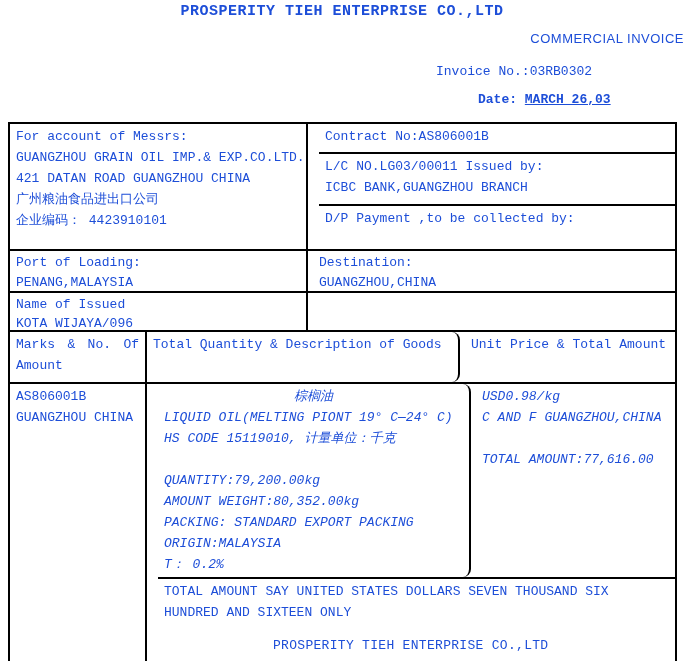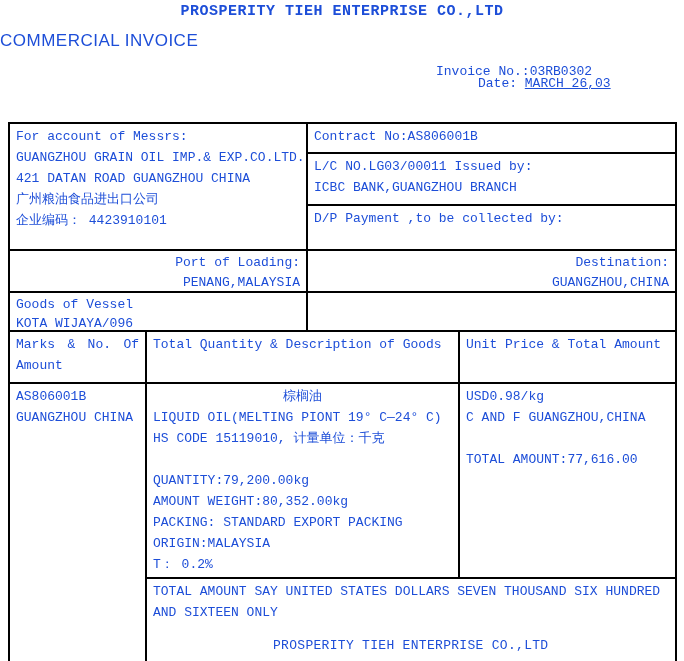--- a/index.html
+++ b/index.html
@@ -11,61 +11,61 @@
     font-family:"Liberation Mono","DejaVu Sans Mono",monospace;
     font-size:13px;
     overflow:hidden;
   }
   .company-title {
     position:absolute; top:3px; left:0; width:100%;
     text-align:center; font-weight:bold; font-size:15px; letter-spacing:0.5px;
   }
   .doc-title {
     position:absolute; top:31px; left:0; width:100%;
-    text-align:left;
+    text-align:right;
     font-family:"Liberation Sans","DejaVu Sans",sans-serif;
-    font-size:17px; letter-spacing:0.5px;
+    font-size:13px; letter-spacing:0.5px;
   }
   .invoice-no-line { position:absolute; top:64px; left:436px; white-space:pre; }
-  .date-line { position:absolute; top:76px; left:478px; white-space:pre; }
+  .date-line { position:absolute; top:92px; left:478px; white-space:pre;font-weight:bold; }
   .date-underline { text-decoration:underline; }
 
   .inv-table {
     position:absolute; top:122px; left:8px;
     width:669px; height:635px;
     border:2px solid #000;
     box-sizing:border-box;
     display:flex; flex-direction:column;
   }
   .row { display:flex; box-sizing:border-box; }
   .bb { border-bottom:2px solid #000; }
   .br { border-right:2px solid #000; }
   .cell { box-sizing:border-box; padding:2px 6px; overflow:hidden; }
   .line { line-height:21px; min-height:21px; white-space:pre; }
-  .lh20 .line { line-height:20px; min-height:20px;text-align:right; }
+  .lh20 .line { line-height:20px; min-height:20px; }
   .lh19 .line { line-height:19px; min-height:19px; }
   .center { text-align:center; }
   .justify { text-align:justify; text-align-last:justify; }
   .wrap { white-space:normal; }
 
   .r1 { height:127px; }
   .r2 { height:42px; }
   .r3 { height:39px; }
   .r4 { height:52px; }
   .r56 { flex:1; }
 
   .w-left { width:298px; }
   .w-marks { width:137px; }
-  .w-desc { width:313px; }
-  .grow { flex:1; }
+  .w-desc { width:313px;border-radius:8px; }
+  .grow { flex:1;padding-left:11px; }
   .stack { display:flex; flex-direction:column; box-sizing:border-box; }
   .sub-contract { height:30px; }
   .sub-lc { height:52px; }
   .sub-dp { flex:1; }
-  .body-upper { height:193px; display:flex; }
+  .body-upper { height:193px; display:flex;font-style:italic; }
   .total-say-cell { flex:1; }
 
   .footer-company { position:absolute; top:638px; left:273px; white-space:pre; letter-spacing:0.3px; }
 </style>
 </head>
 <body>
 
 <div class="page">
 
   <div class="company-title">PROSPERITY TIEH ENTERPRISE CO.,LTD</div>
@@ -104,21 +104,21 @@
         <div class="line">PENANG,MALAYSIA</div>
       </div>
       <div class="cell grow">
         <div class="line">Destination:</div>
         <div class="line">GUANGZHOU,CHINA</div>
       </div>
     </div>
 
     <div class="row r3 bb lh19">
       <div class="cell w-left br">
-        <div class="line">Goods of Vessel</div>
+        <div class="line">Name of Issued</div>
         <div class="line">KOTA WIJAYA/096</div>
       </div>
     </div>
 
     <div class="row r4 bb">
       <div class="cell w-marks br">
         <div class="line justify">Marks &amp; No. Of</div>
         <div class="line">Amount</div>
       </div>
       <div class="cell w-desc br">

